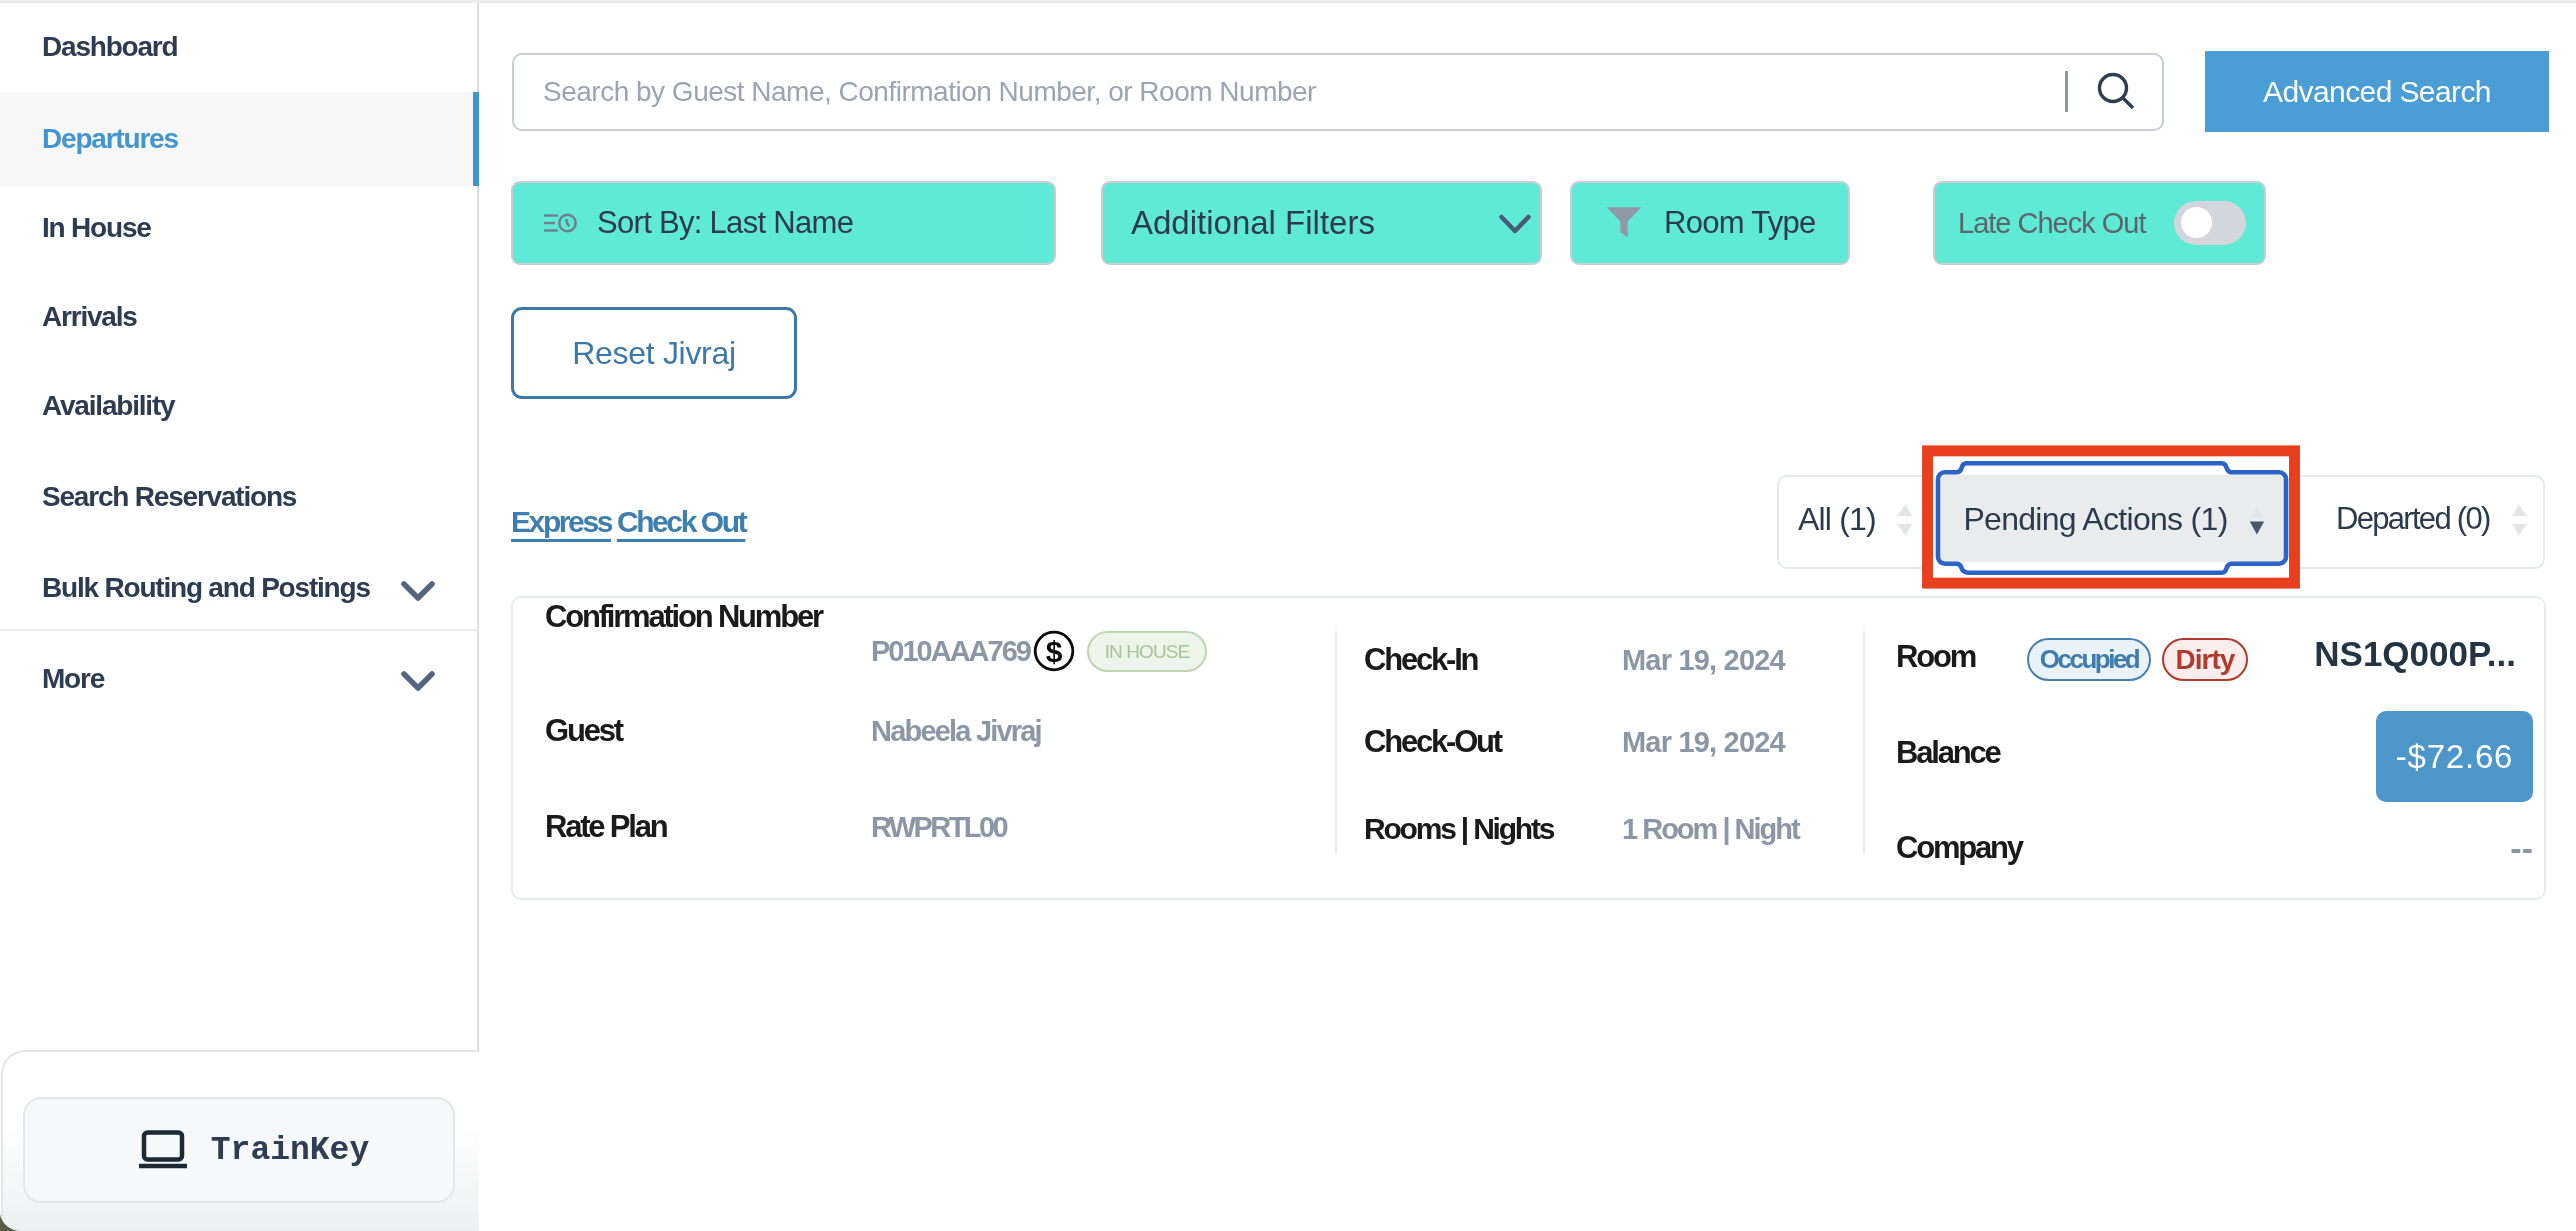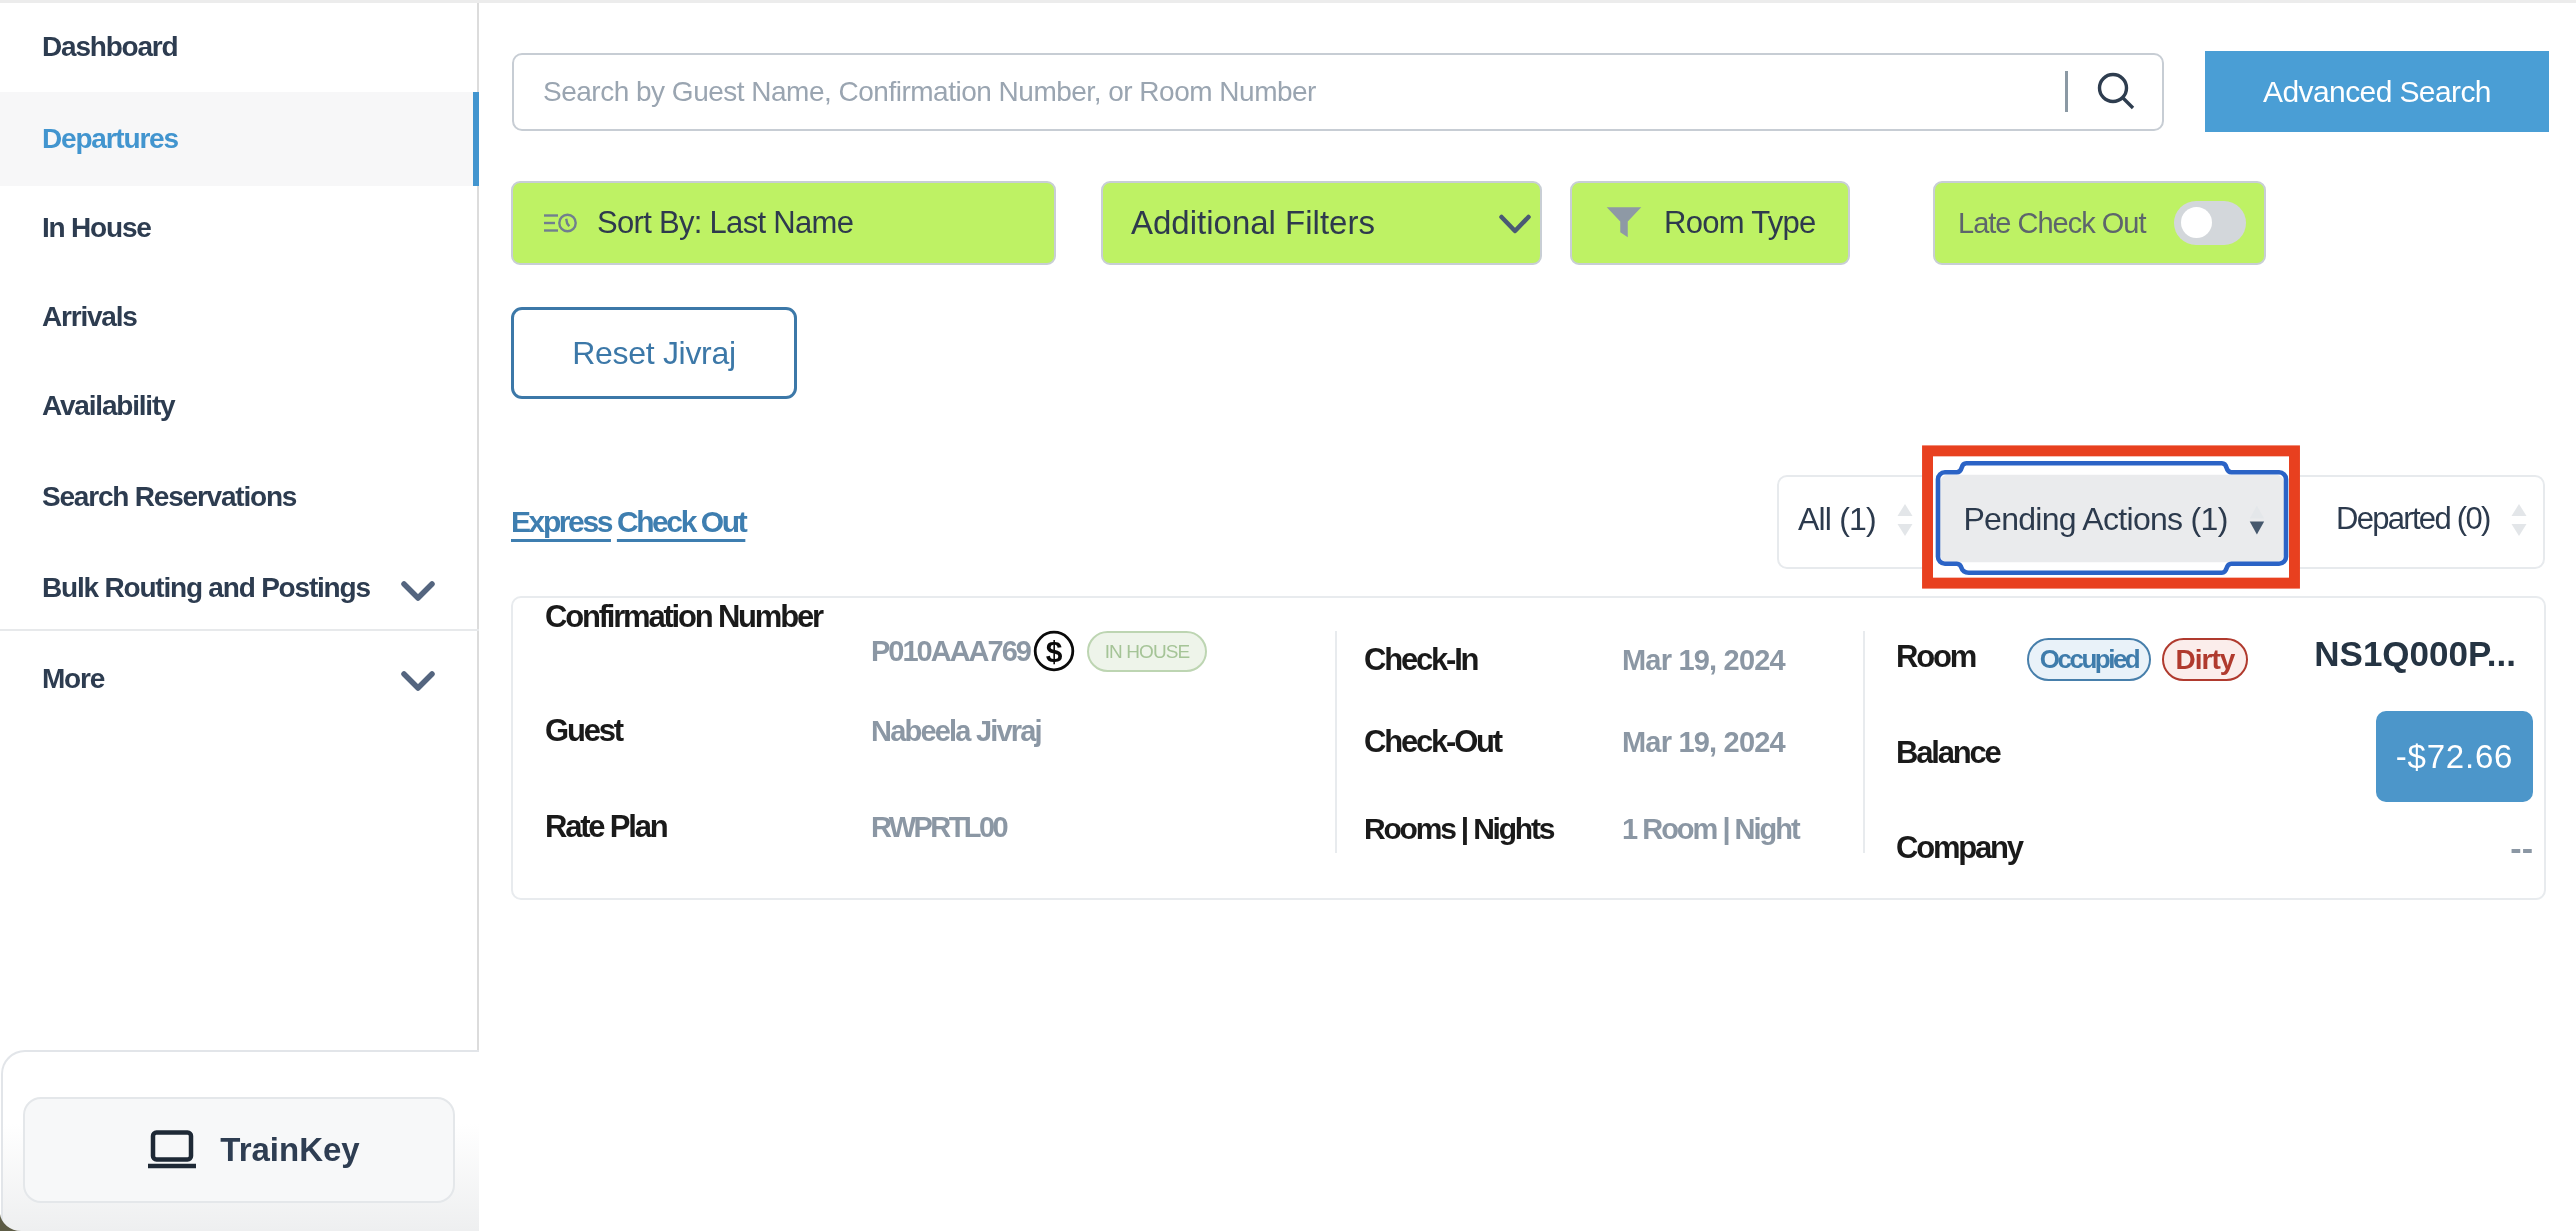--- a/index.html
+++ b/index.html
@@ -14,29 +14,29 @@
          font-size:28px; font-weight:bold; color:#2d3c50; letter-spacing:-1.2px; }
   #nav-active { left:0; top:92px; width:477px; height:94px; background:#f7f7f8; }
   #nav-bar { left:473px; top:92px; width:6px; height:94px; background:#4295cf; }
   .chev { position:absolute; }
   #navdivider { left:0; top:629px; width:479px; height:2px; background:#e7e9eb; }
   
   #botpanel { left:1px; top:1050px; width:478px; height:181px; background:linear-gradient(#ffffff 40%, #eeeff0 100%);
               border-top:2px solid #e2e5e9; border-left:2px solid #e2e5e9; border-top-left-radius:24px; }
   #trainkey { left:23px; top:1097px; width:432px; height:106px; border:2px solid #e4e7ea; border-radius:18px;
               background:#f7f8f9; display:flex; align-items:center; justify-content:center; padding-left:28px; }
-  #trainkey span { font-size:33px; font-weight:bold; color:#2e3d52; margin-left:22px; }
+  #trainkey span { font-size:33px; font-weight:bold; color:#2e3d52; margin-left:22px;font-family:Liberation Mono, monospace; }
   
   #searchbox { left:512px; top:53px; width:1652px; height:78px; border:2px solid #c7cdd4; border-radius:10px; }
   #searchph  { left:543px; top:53px; height:78px; display:flex; align-items:center; font-size:28px; color:#9aa5b1; letter-spacing:-0.5px; }
   #sep { left:2065px; top:71px; width:3px; height:41px; background:#8b99a4; }
   #advsearch { left:2205px; top:51px; width:344px; height:81px; background:#4a9ed5; border-radius:0;
                display:flex; align-items:center; justify-content:center; color:#fff; font-size:30px; letter-spacing:-0.6px; }
   
-  .fbox { position:absolute; top:181px; height:84px; border:2px solid #c8ced5; border-radius:9px; background:#bef264;
+  .fbox { position:absolute; top:181px; height:84px; border:2px solid #c8ced5; border-radius:9px; background:#5eead4;
           display:flex; align-items:center; font-size:31px; color:#2e3a4d; letter-spacing:-0.7px; }
   #fsort { left:511px;  width:545px; }
   #faddf { left:1101px; width:441px; font-size:33px; letter-spacing:0; }
   #froom { left:1570px; width:280px; }
   #flate { left:1933px; width:333px; font-size:29px; color:#5d656c; letter-spacing:-1px; }
   
   #toggle { left:2174px; top:201px; width:72px; height:44px; background:#d3d7db; border-radius:22px; }
   #knob { left:2181px; top:207px; width:31px; height:31px; background:#fff; border-radius:50%; }
   
   #reset { left:511px; top:307px; width:286px; height:92px; border:3px solid #3c78a8; border-radius:11px;

